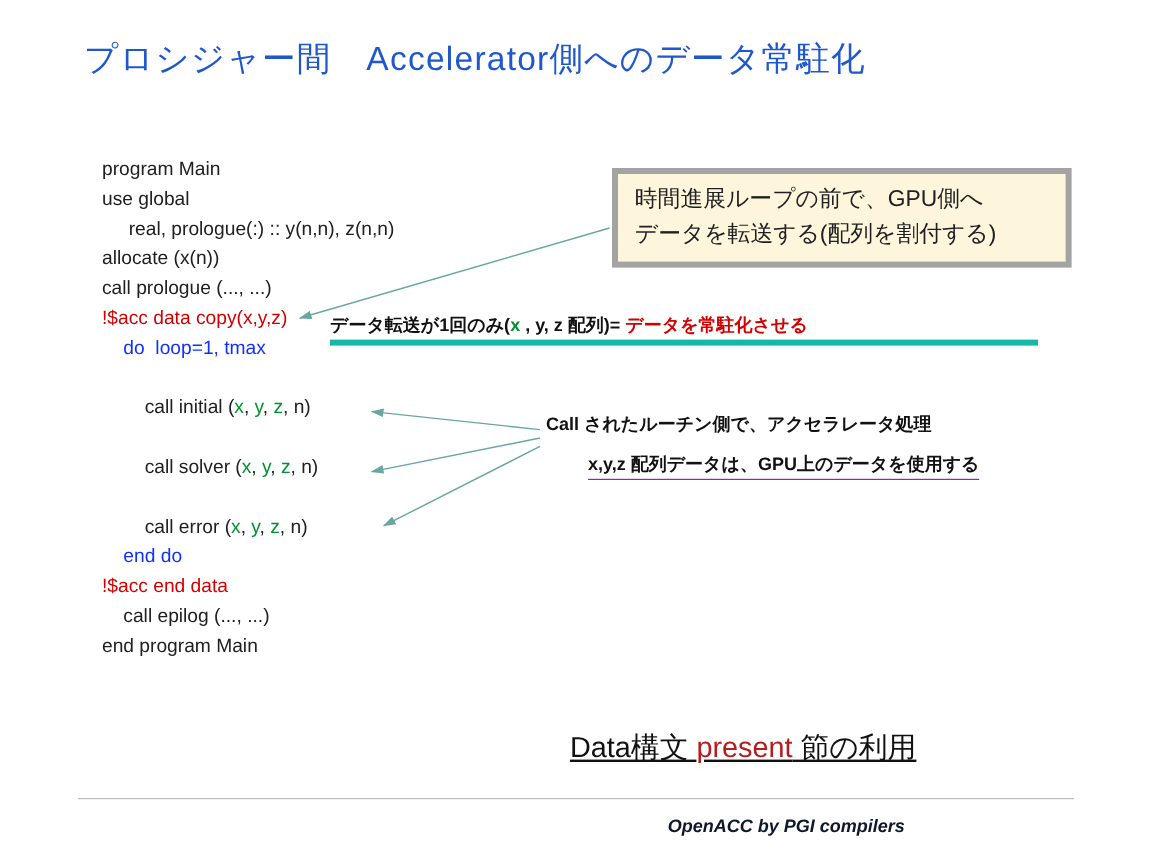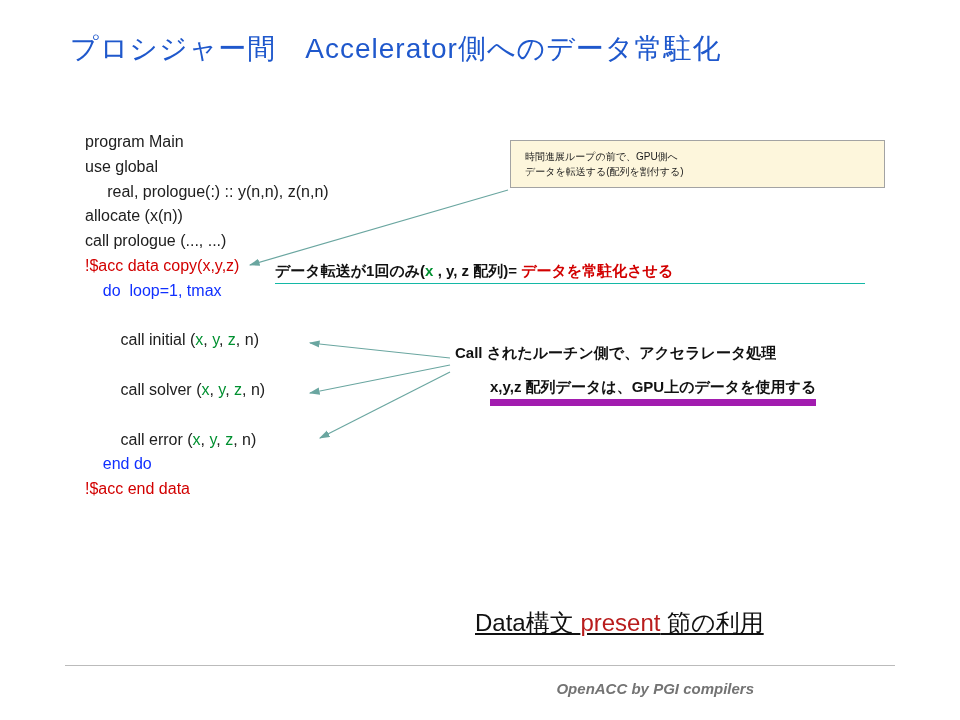--- a/index.html
+++ b/index.html
@@ -36,54 +36,54 @@
   }
   .code-area div { white-space: pre; }
   .red { color: #d20000; }
   .blue { color: #1030ff; }
   .green { color: #009030; }
   .callout-box {
     position: absolute;
     top: 140px;
     left: 510px;
     width: 345px;
-    border: 1px solid #a3a3a3;
+    border: 5px solid #a3a3a3;
     background: #fdf6dc;
     padding: 8px 14px;
-    font-size: 10px;
+    font-size: 19px;
     line-height: 1.5;
     color: #202020;
   }
   .anno1 {
     position: absolute;
     top: 262px;
     left: 275px;
     font-size: 15px;
     font-weight: bold;
     color: #111;
-    border-bottom: 1px solid #14b8a6;
+    border-bottom: 5px solid #14b8a6;
     padding-bottom: 2px;
     width: 590px;
   }
   .anno2 {
     position: absolute;
     top: 344px;
     left: 455px;
     font-size: 15px;
     font-weight: bold;
     color: #111;
   }
   .anno3 {
     position: absolute;
     top: 378px;
     left: 490px;
     font-size: 15px;
     font-weight: bold;
     color: #111;
-    border-bottom: 7px solid #a21caf;
+    border-bottom: 1px solid #a21caf;
     padding-bottom: 2px;
   }
   .anno4 {
     position: absolute;
     top: 517px;
     left: 285px;
     font-size: 15px;
     font-weight: bold;
     color: #111;
     border-bottom: 1px solid #999;
@@ -105,21 +105,21 @@
     left: 65px;
     width: 830px;
     border-top: 1px solid #bbb;
   }
   .footer {
     position: absolute;
     top: 680px;
     right: 70px;
     font-style: italic;
     font-weight: bold;
-    color: #737373;
+    color: #0f172a;
     font-size: 15px;
   }
   svg.arrows {
     position: absolute;
     top: 0;
     left: 0;
     width: 960px;
     height: 720px;
     pointer-events: none;
   }
@@ -140,20 +140,22 @@
     <div class="red">!$acc data copy(x,y,z)</div>
     <div>    <span class="blue">do  loop=1, tmax</span></div>
     <div> </div>
     <div>        <span>call initial (</span><span class="green">x</span><span>, </span><span class="green">y</span><span>, </span><span class="green">z</span><span>, n)</span></div>
     <div> </div>
     <div>        <span>call solver (</span><span class="green">x</span><span>, </span><span class="green">y</span><span>, </span><span class="green">z</span><span>, n)</span></div>
     <div> </div>
     <div>        <span>call error (</span><span class="green">x</span><span>, </span><span class="green">y</span><span>, </span><span class="green">z</span><span>, n)</span></div>
     <div>    <span class="blue">end do</span></div>
     <div class="red">!$acc end data</div>
+    <div>    <span>call epilog (..., ...)</span></div>
+    <div>end program Main</div>
   </div>
 
   <div class="callout-box">
     <div>時間進展ループの前で、GPU側へ</div>
     <div>データを転送する(配列を割付する)</div>
   </div>
 
   <div class="anno1">
     <span>データ転送が1回のみ(</span><span class="green">x </span><span>, y, z 配列)= </span><span class="red">データを常駐化させる</span>
   </div>

